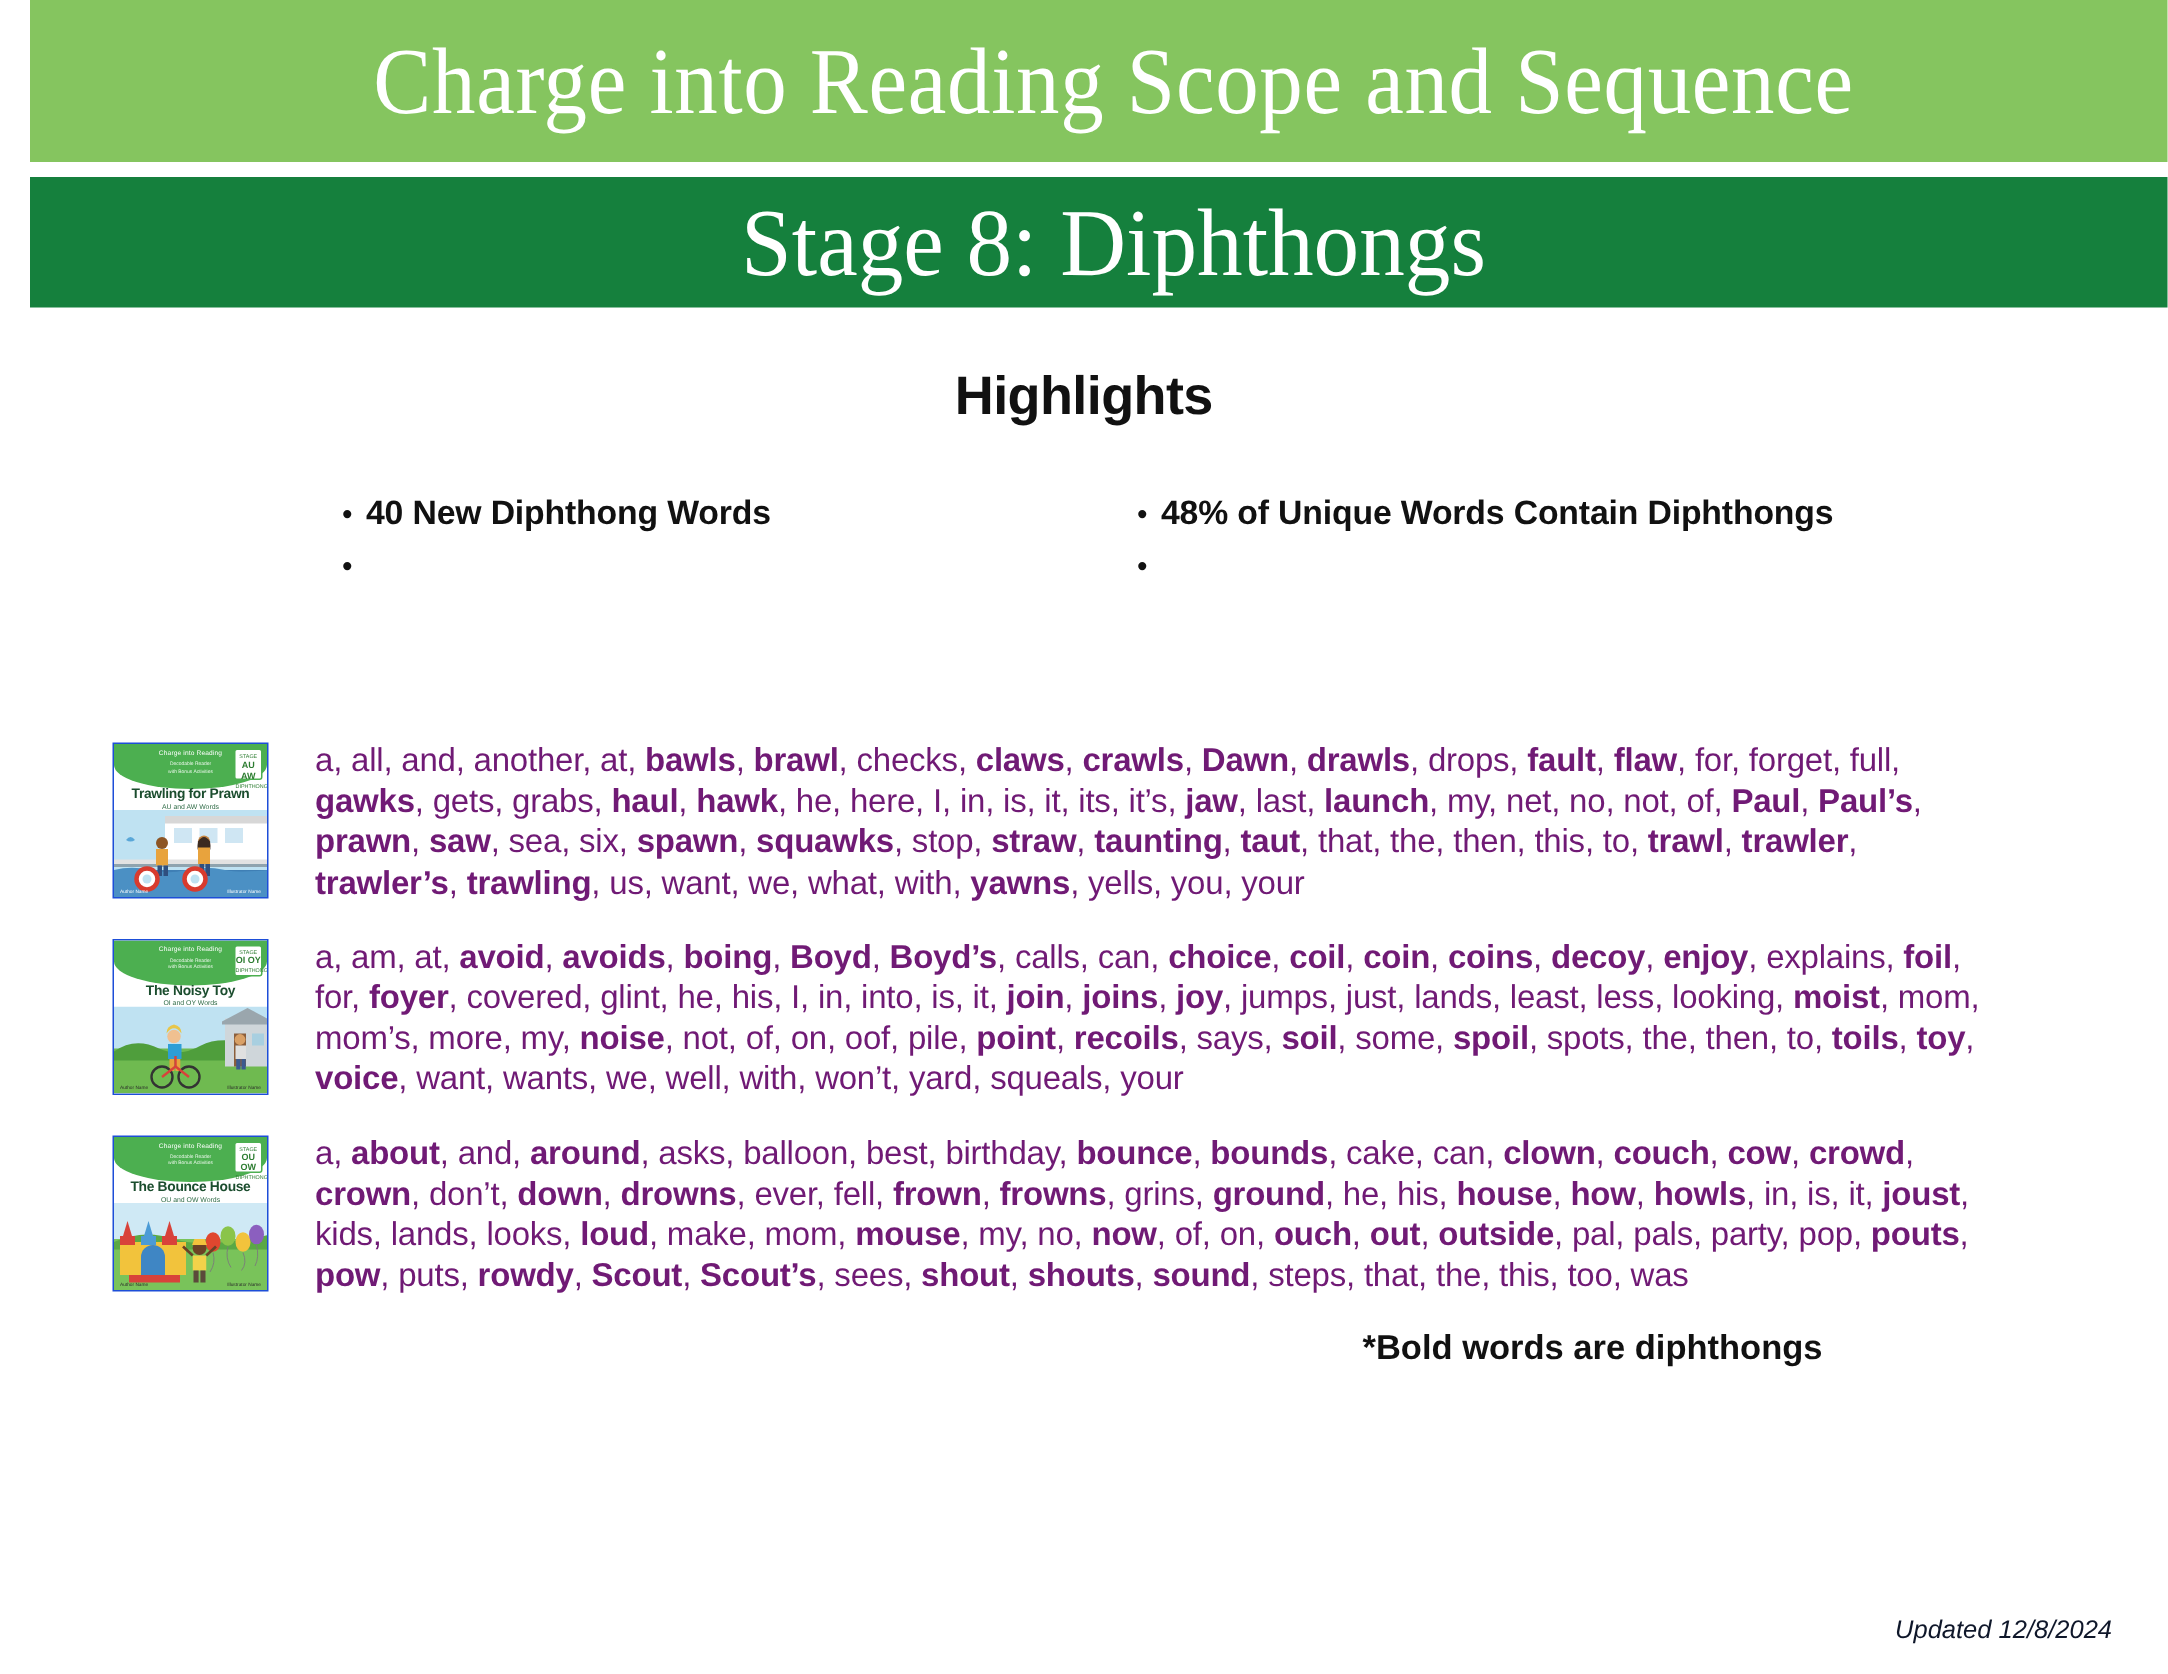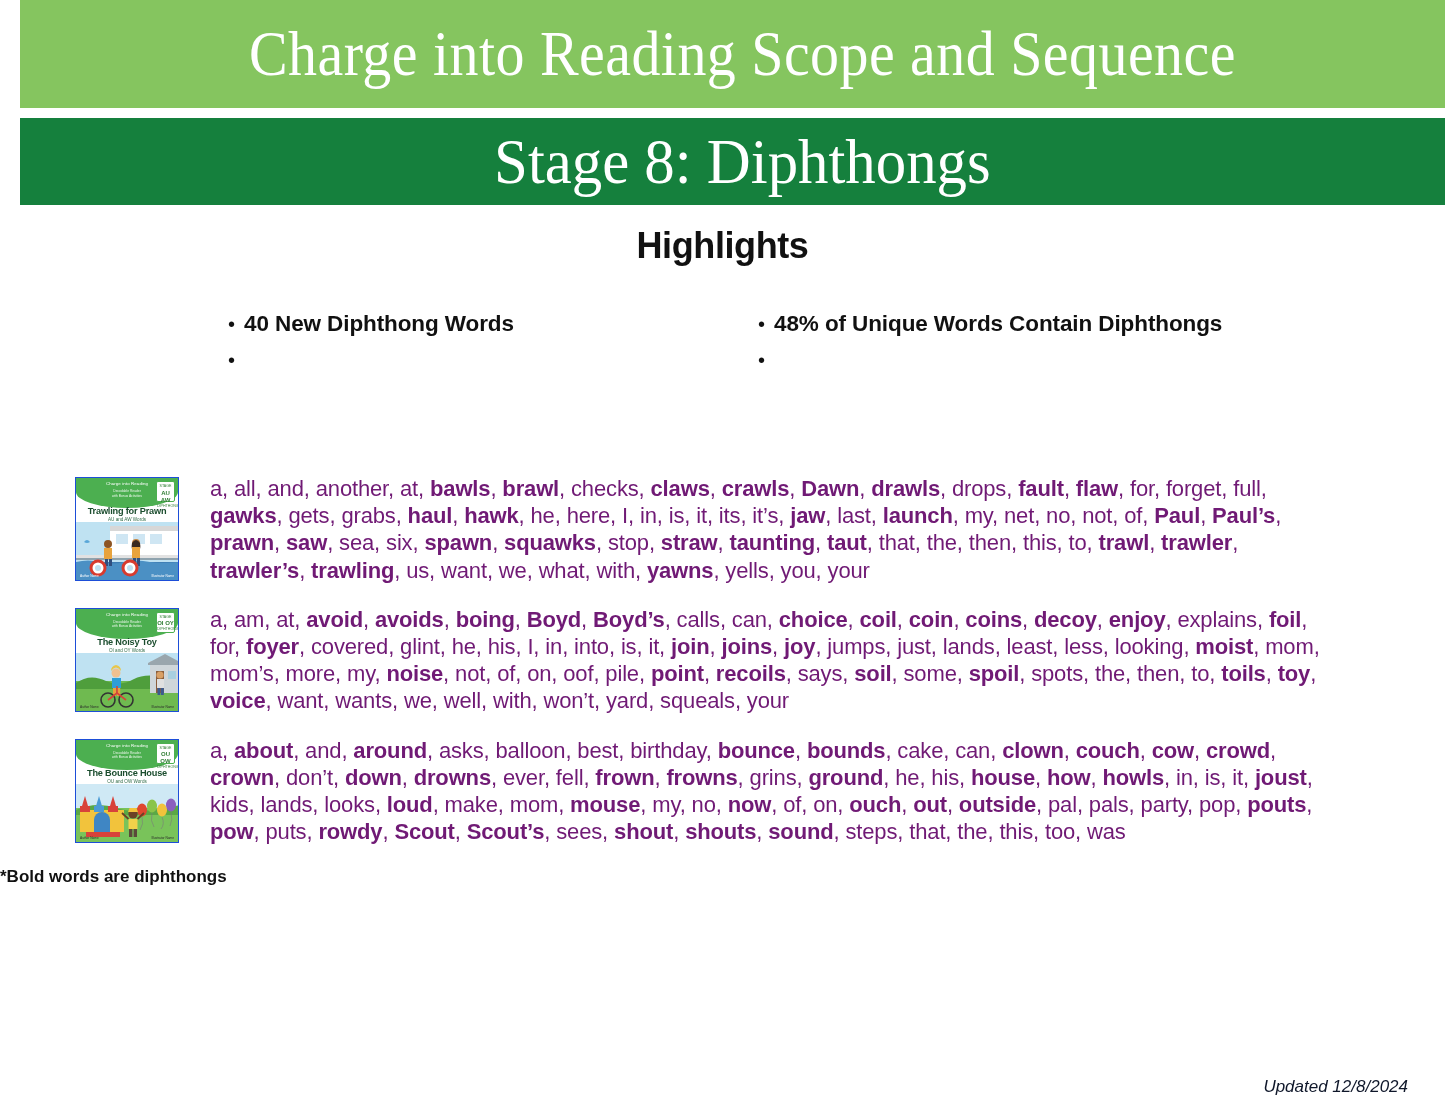--- a/index.html
+++ b/index.html
@@ -51,21 +51,21 @@
     font-family: "Liberation Serif", serif;
     font-weight: 400;
     font-size: 64px;
     line-height: 1;
     white-space: nowrap;
     transform: scaleX(0.95);
   }
 
   
   .highlights-wrap {
-    margin-top: 20px;
+    margin-top: 38px;
     text-align: center;
   }
   .highlights-heading {
     font-size: 36px;
     font-weight: bold;
     color: #111111;
     letter-spacing: -0.4px;
   }
   .bullets {
     display: flex;
@@ -210,21 +210,22 @@
     font-size: 3.2px;
     color: #ffffff;
     z-index: 6;
   }
   .cover-credits.dark { color: #2b2b2b; }
 
   
   .footnote {
     margin-top: 18px;
     padding-right: 230px;
-    font-size: 17px;
+    text-align: right;
+    font-size: 23px;
     font-weight: bold;
     color: #111111;
   }
   .updated {
     position: absolute;
     right: 37px;
     bottom: 19px;
     font-family: "Liberation Sans", sans-serif;
     font-style: italic;
     font-size: 17px;

